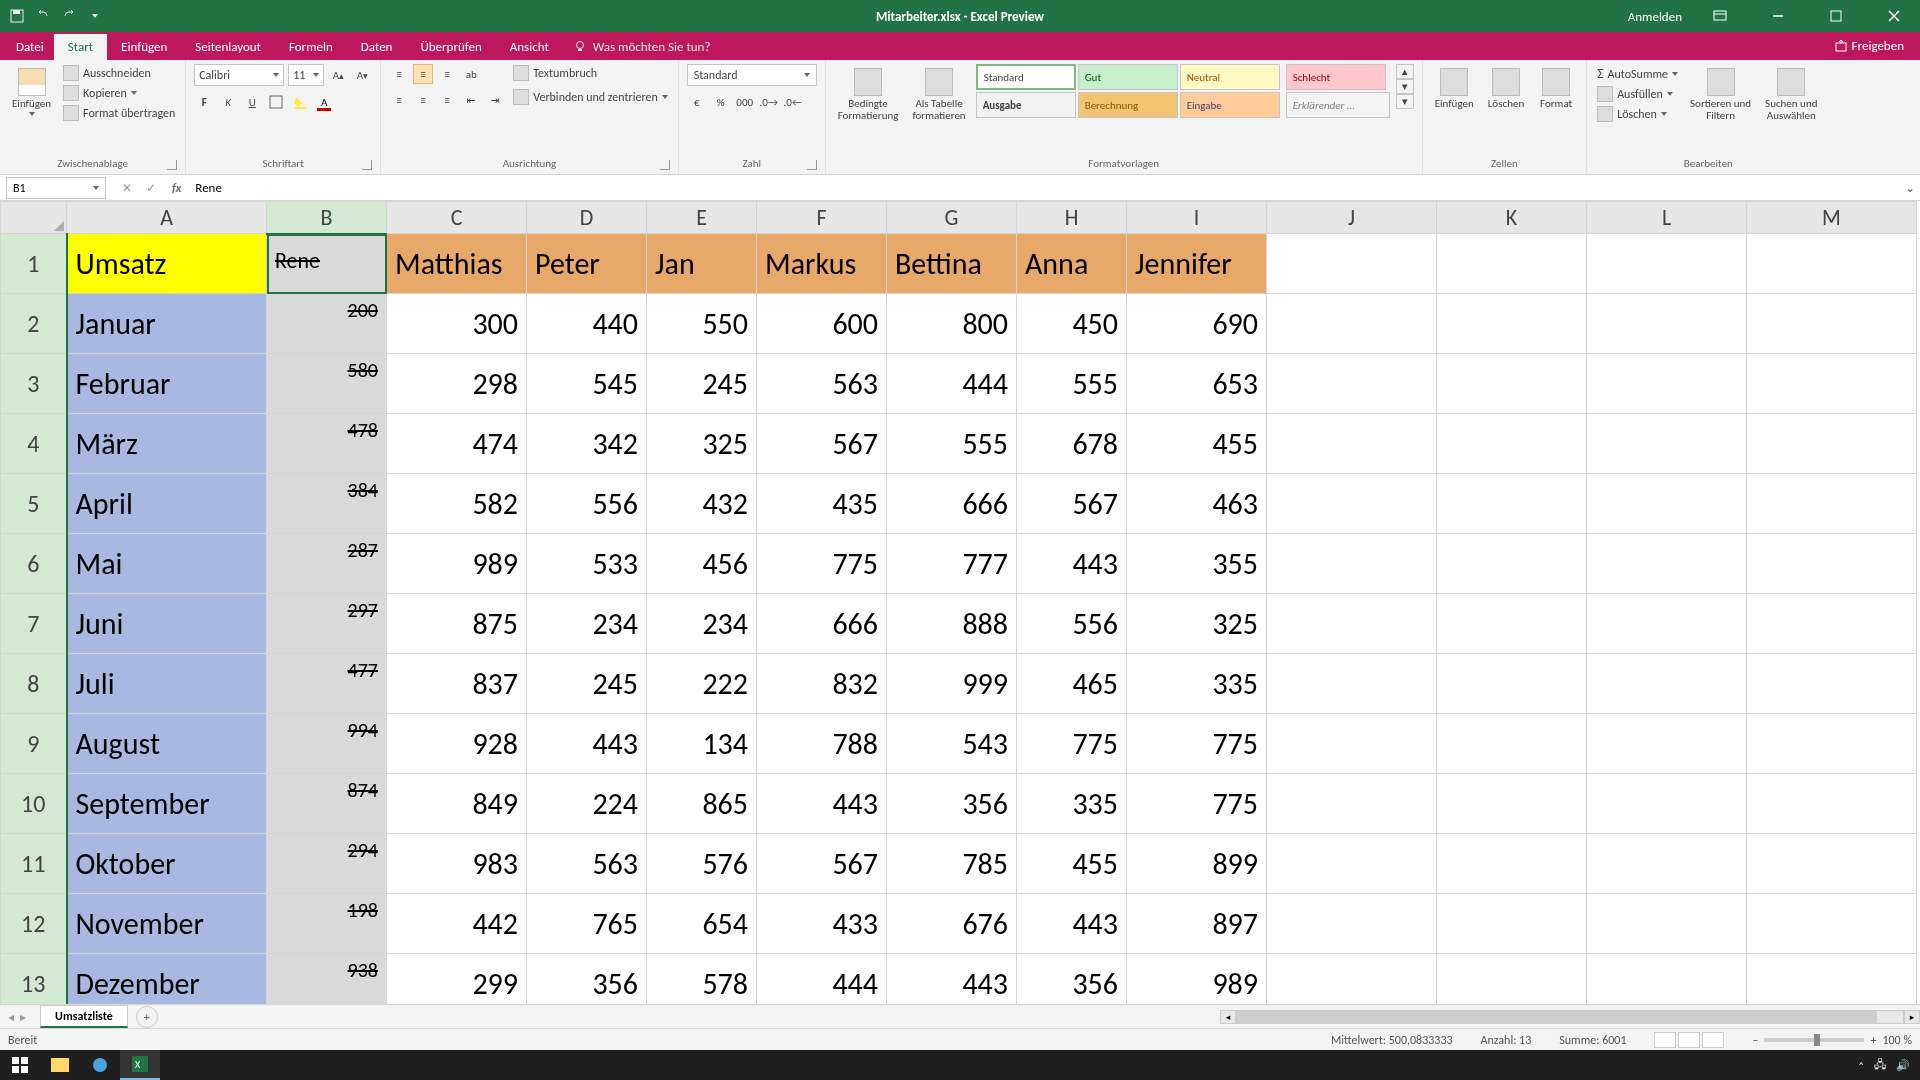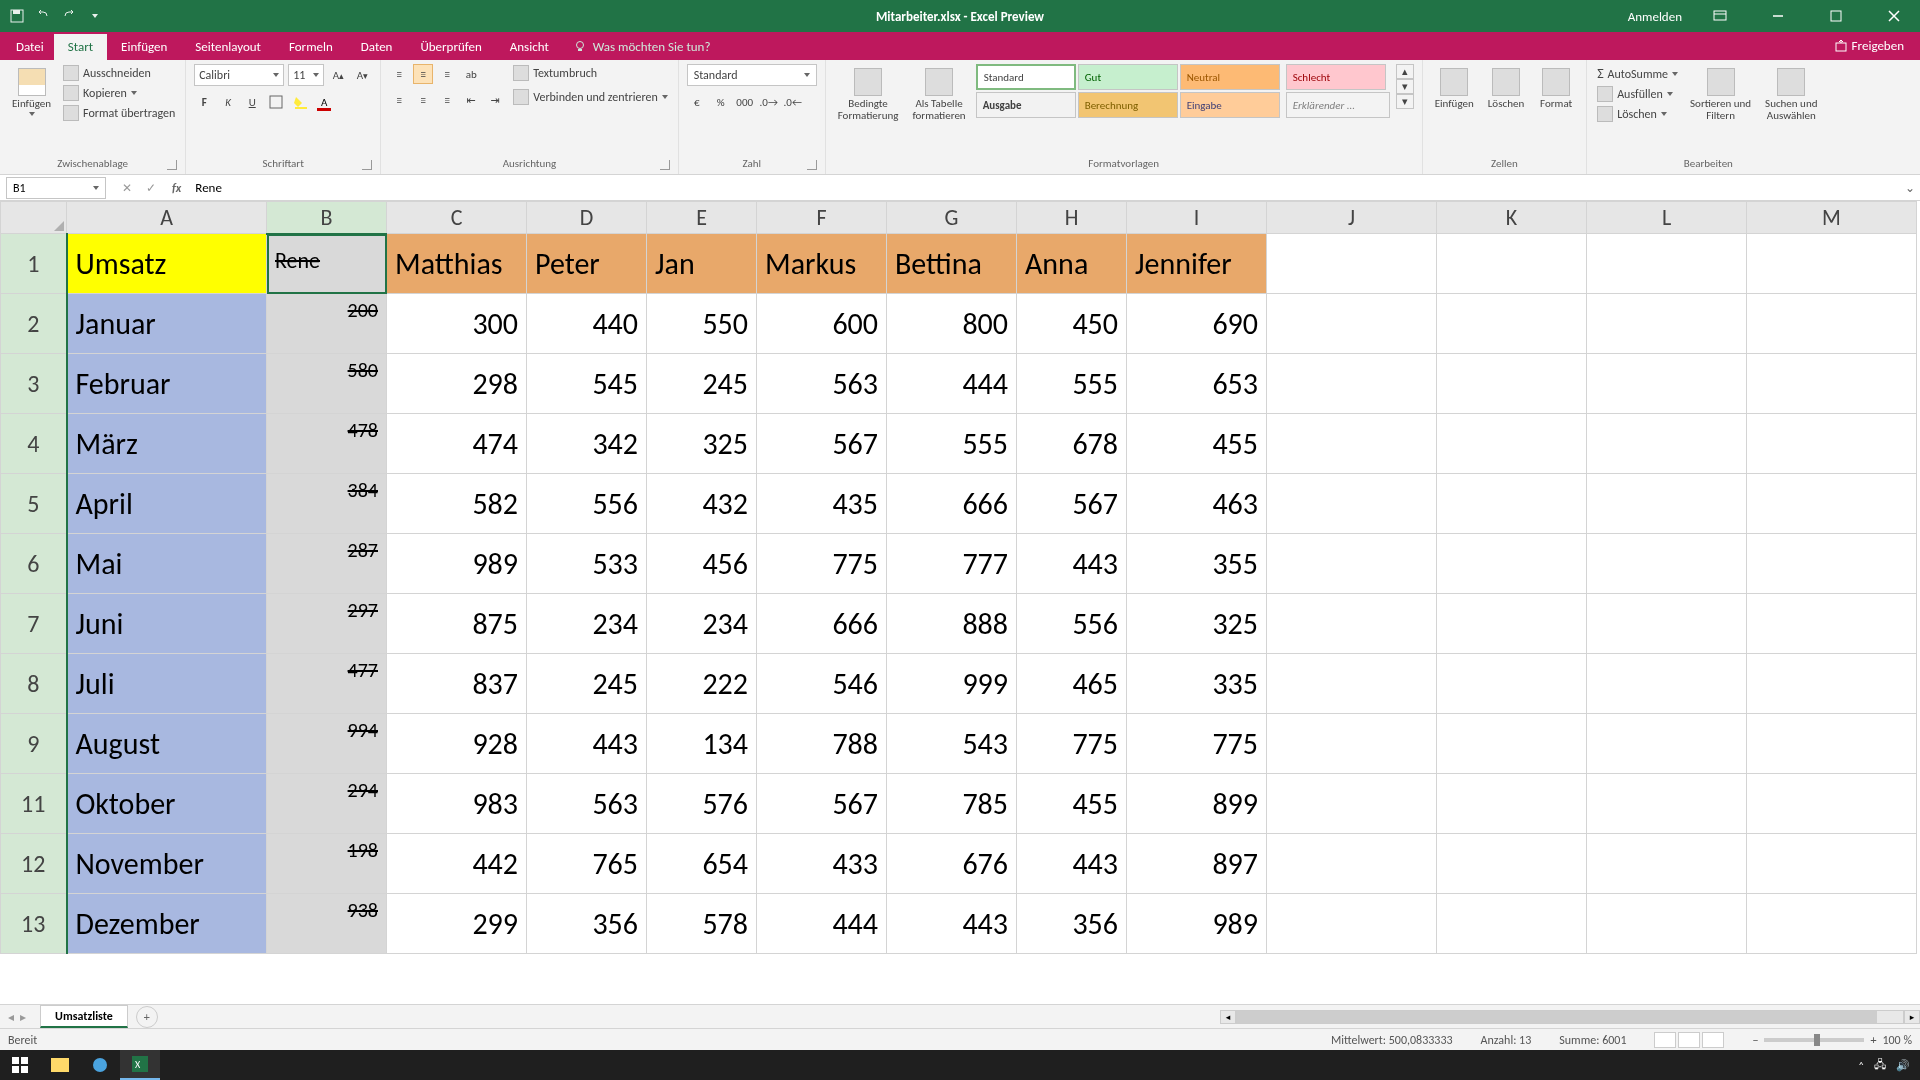--- a/index.html
+++ b/index.html
@@ -316,21 +316,21 @@
 Formatierung</span>
         </div>
       <div class="rbtn-large">
           <div class="ric"></div>
           <span style="white-space:pre-line">Als Tabelle
 formatieren</span>
         </div>
       <div class="style-gallery">
         <div class="style-cell" style="background:#fff;border:2px solid #7fba7f">Standard</div>
         <div class="style-cell" style="background:#c6efce;color:#006100">Gut</div>
-        <div class="style-cell" style="background:#fdba74;color:#9c5700">Neutral</div>
+        <div class="style-cell" style="background:#fef9c3;color:#9c5700">Neutral</div>
         <div class="style-cell" style="background:#f2f2f2;color:#3f3f3f;font-weight:bold">Ausgabe</div>
         <div class="style-cell" style="background:#f2c572;color:#7f6000">Berechnung</div>
         <div class="style-cell" style="background:#ffcc99;color:#3f3f76">Eingabe</div>
       </div>
       <div class="col" style="gap:2px">
         <div class="style-cell" style="width:100px;height:26px;background:#ffc7ce;color:#9c0006">Schlecht</div>
         <div class="style-cell" style="width:104px;height:26px;font-style:italic;color:#7f7f7f">Erklärender ...</div>
       </div>
       <div class="style-scroll">
           <div>▴</div>
@@ -538,21 +538,21 @@
           <td class="cell"></td>
           <td class="cell"></td>
         </tr>
         <tr>
           <th class="rowhdr sel">8</th>
           <td class="cell txt month-col">Juli</td>
           <td class="cell num col-b-sel strike">477</td>
           <td class="cell num">837</td>
           <td class="cell num">245</td>
           <td class="cell num">222</td>
-          <td class="cell num">546</td>
+          <td class="cell num">832</td>
           <td class="cell num">999</td>
           <td class="cell num">465</td>
           <td class="cell num">335</td>
           <td class="cell"></td>
           <td class="cell"></td>
           <td class="cell"></td>
           <td class="cell"></td>
         </tr>
         <tr>
           <th class="rowhdr sel">9</th>
@@ -564,20 +564,36 @@
           <td class="cell num">788</td>
           <td class="cell num">543</td>
           <td class="cell num">775</td>
           <td class="cell num">775</td>
           <td class="cell"></td>
           <td class="cell"></td>
           <td class="cell"></td>
           <td class="cell"></td>
         </tr>
         <tr>
+          <th class="rowhdr sel">10</th>
+          <td class="cell txt month-col">September</td>
+          <td class="cell num col-b-sel strike">874</td>
+          <td class="cell num">849</td>
+          <td class="cell num">224</td>
+          <td class="cell num">865</td>
+          <td class="cell num">443</td>
+          <td class="cell num">356</td>
+          <td class="cell num">335</td>
+          <td class="cell num">775</td>
+          <td class="cell"></td>
+          <td class="cell"></td>
+          <td class="cell"></td>
+          <td class="cell"></td>
+        </tr>
+        <tr>
           <th class="rowhdr sel">11</th>
           <td class="cell txt month-col">Oktober</td>
           <td class="cell num col-b-sel strike">294</td>
           <td class="cell num">983</td>
           <td class="cell num">563</td>
           <td class="cell num">576</td>
           <td class="cell num">567</td>
           <td class="cell num">785</td>
           <td class="cell num">455</td>
           <td class="cell num">899</td>

